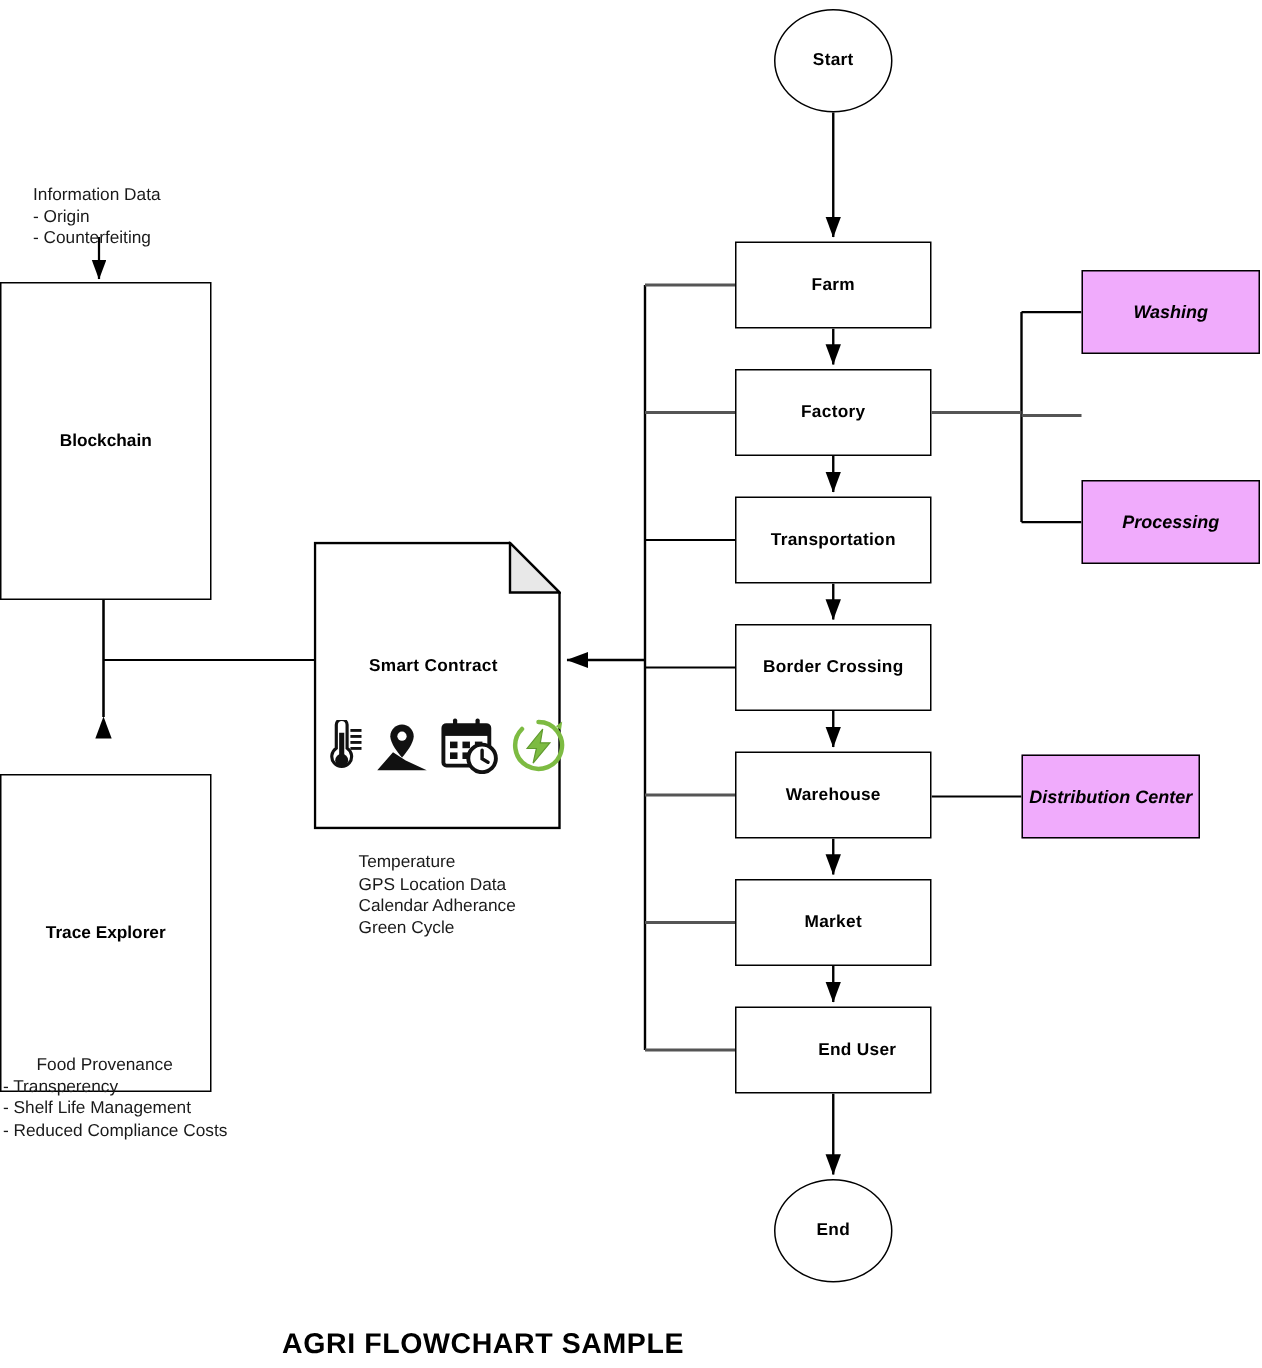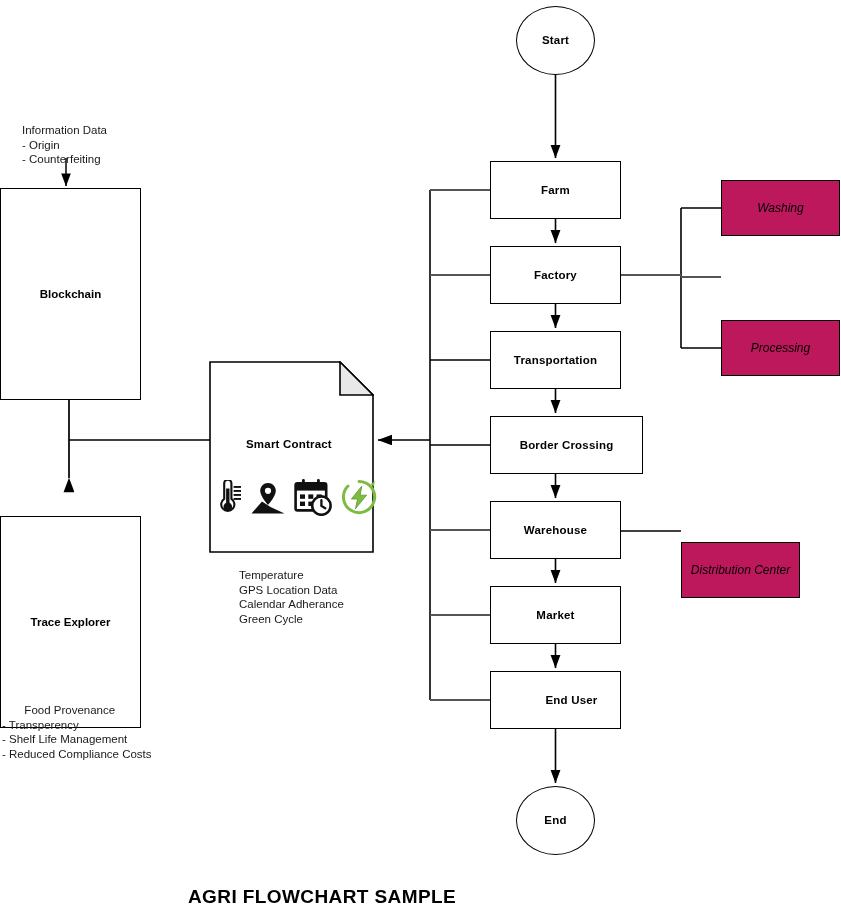--- a/index.html
+++ b/index.html
@@ -33,28 +33,28 @@
     letter-spacing: 0.2px;
     line-height: 1.25;
   }
   .terminator {
     border-radius: 50%;
   }
   .sub-node {
     position: absolute;
     box-sizing: border-box;
     border: 1.6px solid #000000;
-    background: #be185d;
+    background: #f0abfc;
     display: flex;
     align-items: center;
     justify-content: center;
     text-align: center;
     font-size: 12px;
     font-style: italic;
-    font-weight: normal;
+    font-weight: bold;
   }
   .panel {
     position: absolute;
     box-sizing: border-box;
     border: 1.6px solid #000000;
     background: #ffffff;
     display: flex;
     align-items: center;
     justify-content: center;
     text-align: center;
@@ -167,21 +167,21 @@
   </div>
 
   <div class="node" style="left:490px; top:246px; width:131px; height:58px;">
     <span>Factory</span>
   </div>
 
   <div class="node" style="left:490px; top:331px; width:131px; height:58px;">
     <span>Transportation</span>
   </div>
 
-  <div class="node" style="left:490px; top:416px; width:153px; height:58px;">
+  <div class="node" style="left:490px; top:416px; width:131px; height:58px;">
     <span>Border Crossing</span>
   </div>
 
   <div class="node" style="left:490px; top:501px; width:131px; height:58px;">
     <span>Warehouse</span>
   </div>
 
   <div class="node" style="left:490px; top:586px; width:131px; height:58px;">
     <span>Market</span>
   </div>
@@ -196,21 +196,21 @@
 
   <div class="sub-node" style="left:721px; top:180px; width:119px; height:56px;">
     <span>Washing</span>
   </div>
 
 
   <div class="sub-node" style="left:721px; top:320px; width:119px; height:56px;">
     <span>Processing</span>
   </div>
 
-  <div class="sub-node" style="left:681px; top:503px; width:119px; height:56px;margin-top:39px;">
+  <div class="sub-node" style="left:681px; top:503px; width:119px; height:56px;">
     <span>Distribution Center</span>
   </div>
 
   <div class="panel" style="left:0px; top:188px; width:141px; height:212px;">
     <span>Blockchain</span>
   </div>
 
   <div class="note" style="left:22px; top:123px;">Information Data
 - Origin
 - Counterfeiting</div>

